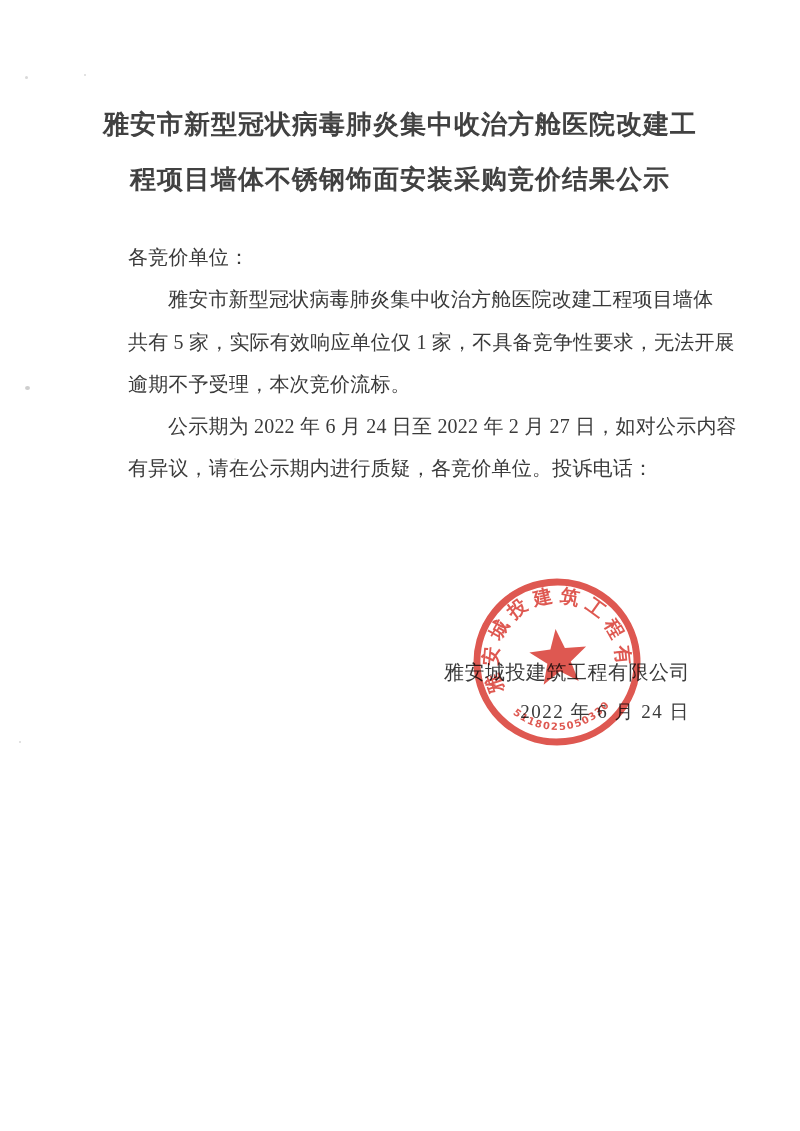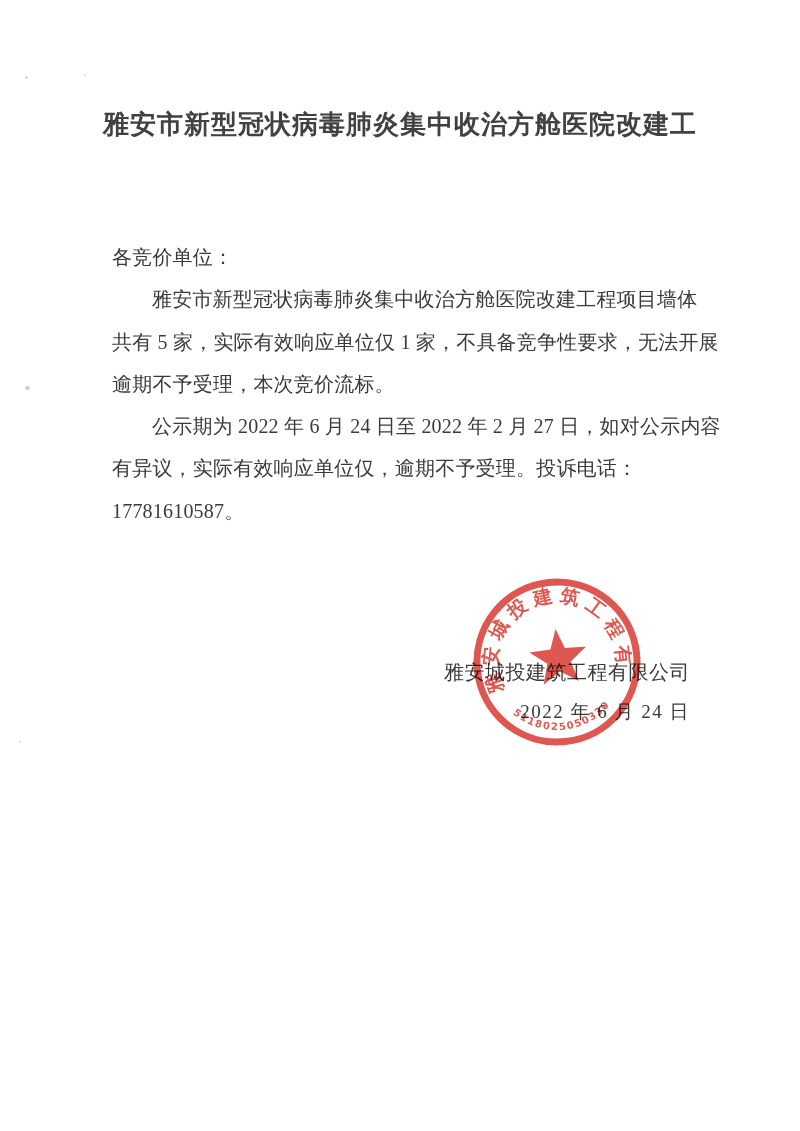--- a/index.html
+++ b/index.html
@@ -26,21 +26,21 @@
     font-size: 26px;
     font-weight: 700;
     line-height: 55px;
     letter-spacing: 1px;
     color: #414141;
   }
   
   .doc-body {
     position: absolute;
     top: 236px;
-    left: 112px;
+    left: 128px;
     width: 568px;
     font-size: 20px;
     color: #3a3a3a;
   }
   .body-line {
     height: 42.3px;
     line-height: 42.3px;
     white-space: nowrap;
     letter-spacing: 0.2px;
   }
@@ -98,30 +98,30 @@
 <div class="page">
 
   <div class="speck s1"></div>
   <div class="speck s2"></div>
   <div class="speck s3"></div>
   <div class="speck s4"></div>
   <div class="speck s5"></div>
 
   <div class="doc-title">
     <div>雅安市新型冠状病毒肺炎集中收治方舱医院改建工</div>
+    <div>程项目墙体不锈钢饰面安装采购竞价结果公示</div>
   </div>
 
   <div class="doc-body">
     <div class="body-line">各竞价单位：</div>
     <div class="body-line indent">雅安市新型冠状病毒肺炎集中收治方舱医院改建工程项目墙体</div>
     <div class="body-line">共有 5 家，实际有效响应单位仅 1 家，不具备竞争性要求，无法开展</div>
     <div class="body-line">逾期不予受理，本次竞价流标。</div>
     <div class="body-line indent">公示期为 2022 年 6 月 24 日至 2022 年 2 月 27 日，如对公示内容</div>
-    <div class="body-line">有异议，实际有效响应单位仅，逾期不予受理。投诉电话：</div>
-    <div class="body-line">17781610587。</div>
+    <div class="body-line">有异议，请在公示期内进行质疑，各竞价单位。投诉电话：</div>
   </div>
 
   <div class="signature">
     <div class="company">雅安城投建筑工程有限公司</div>
     <div class="date">2022 年 6 月 24 日</div>
   </div>
 
   <div class="seal">
     <svg width="192" height="192" viewBox="-96 -96 192 192">
 

